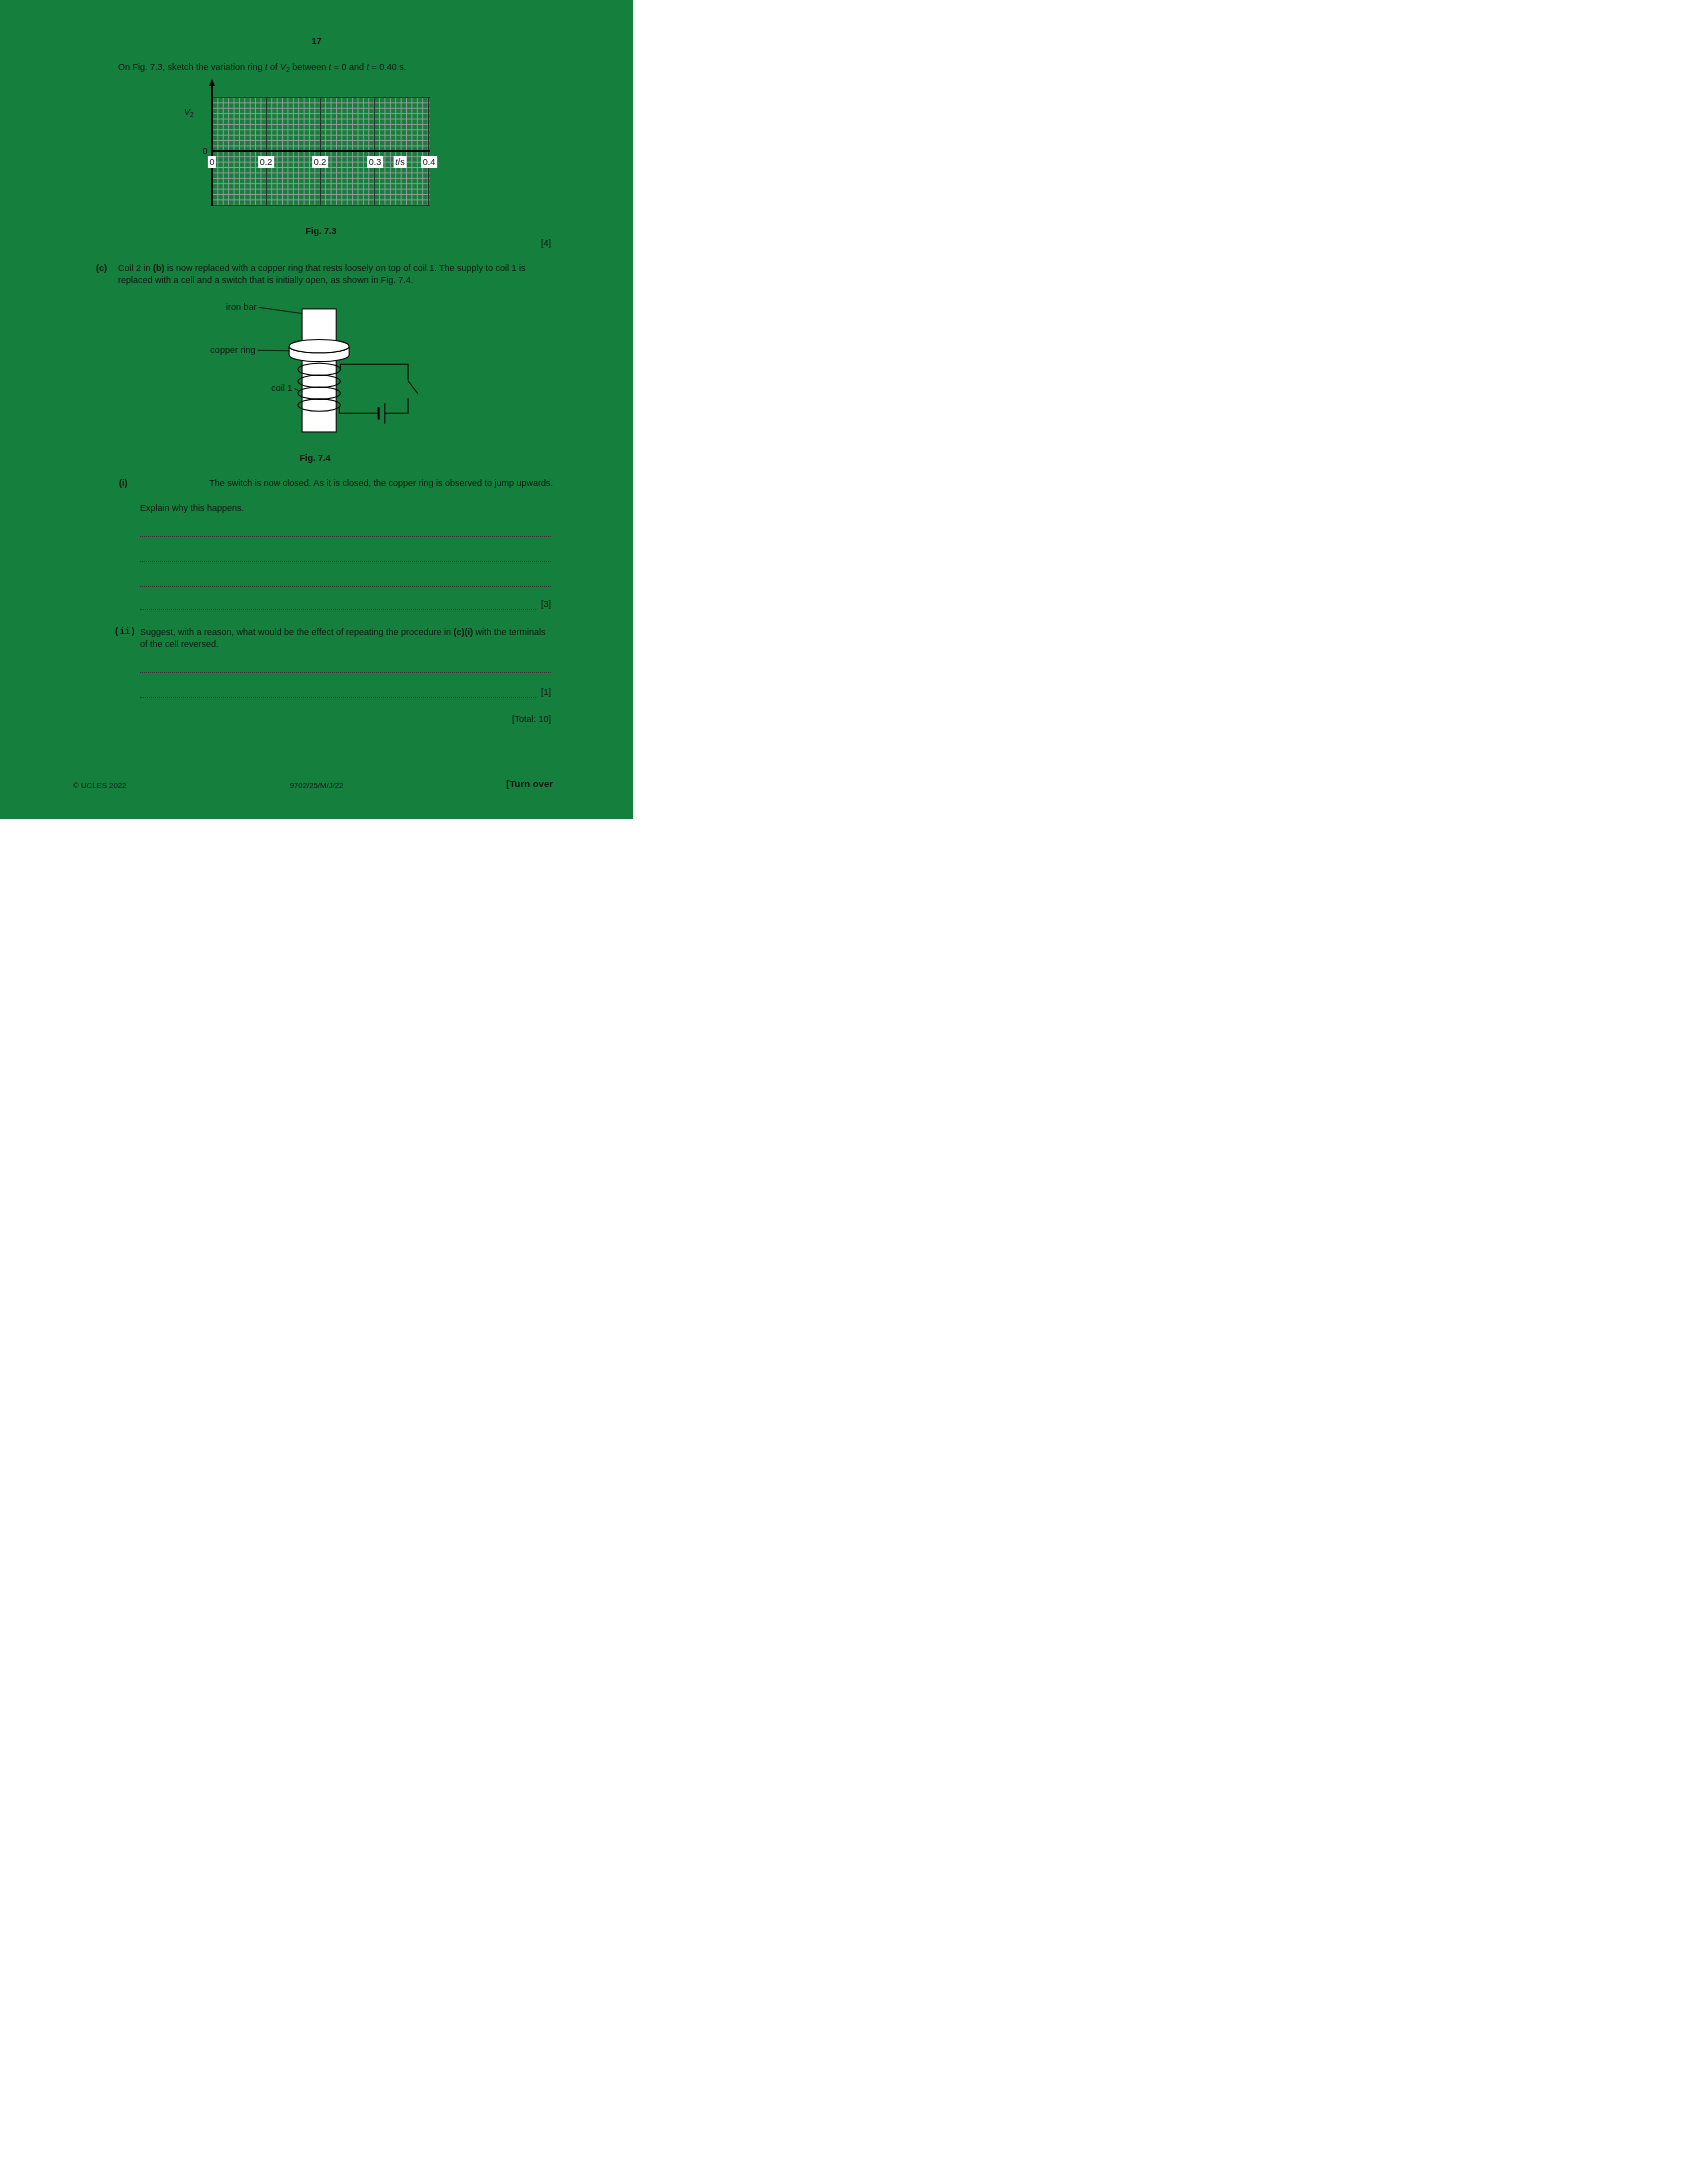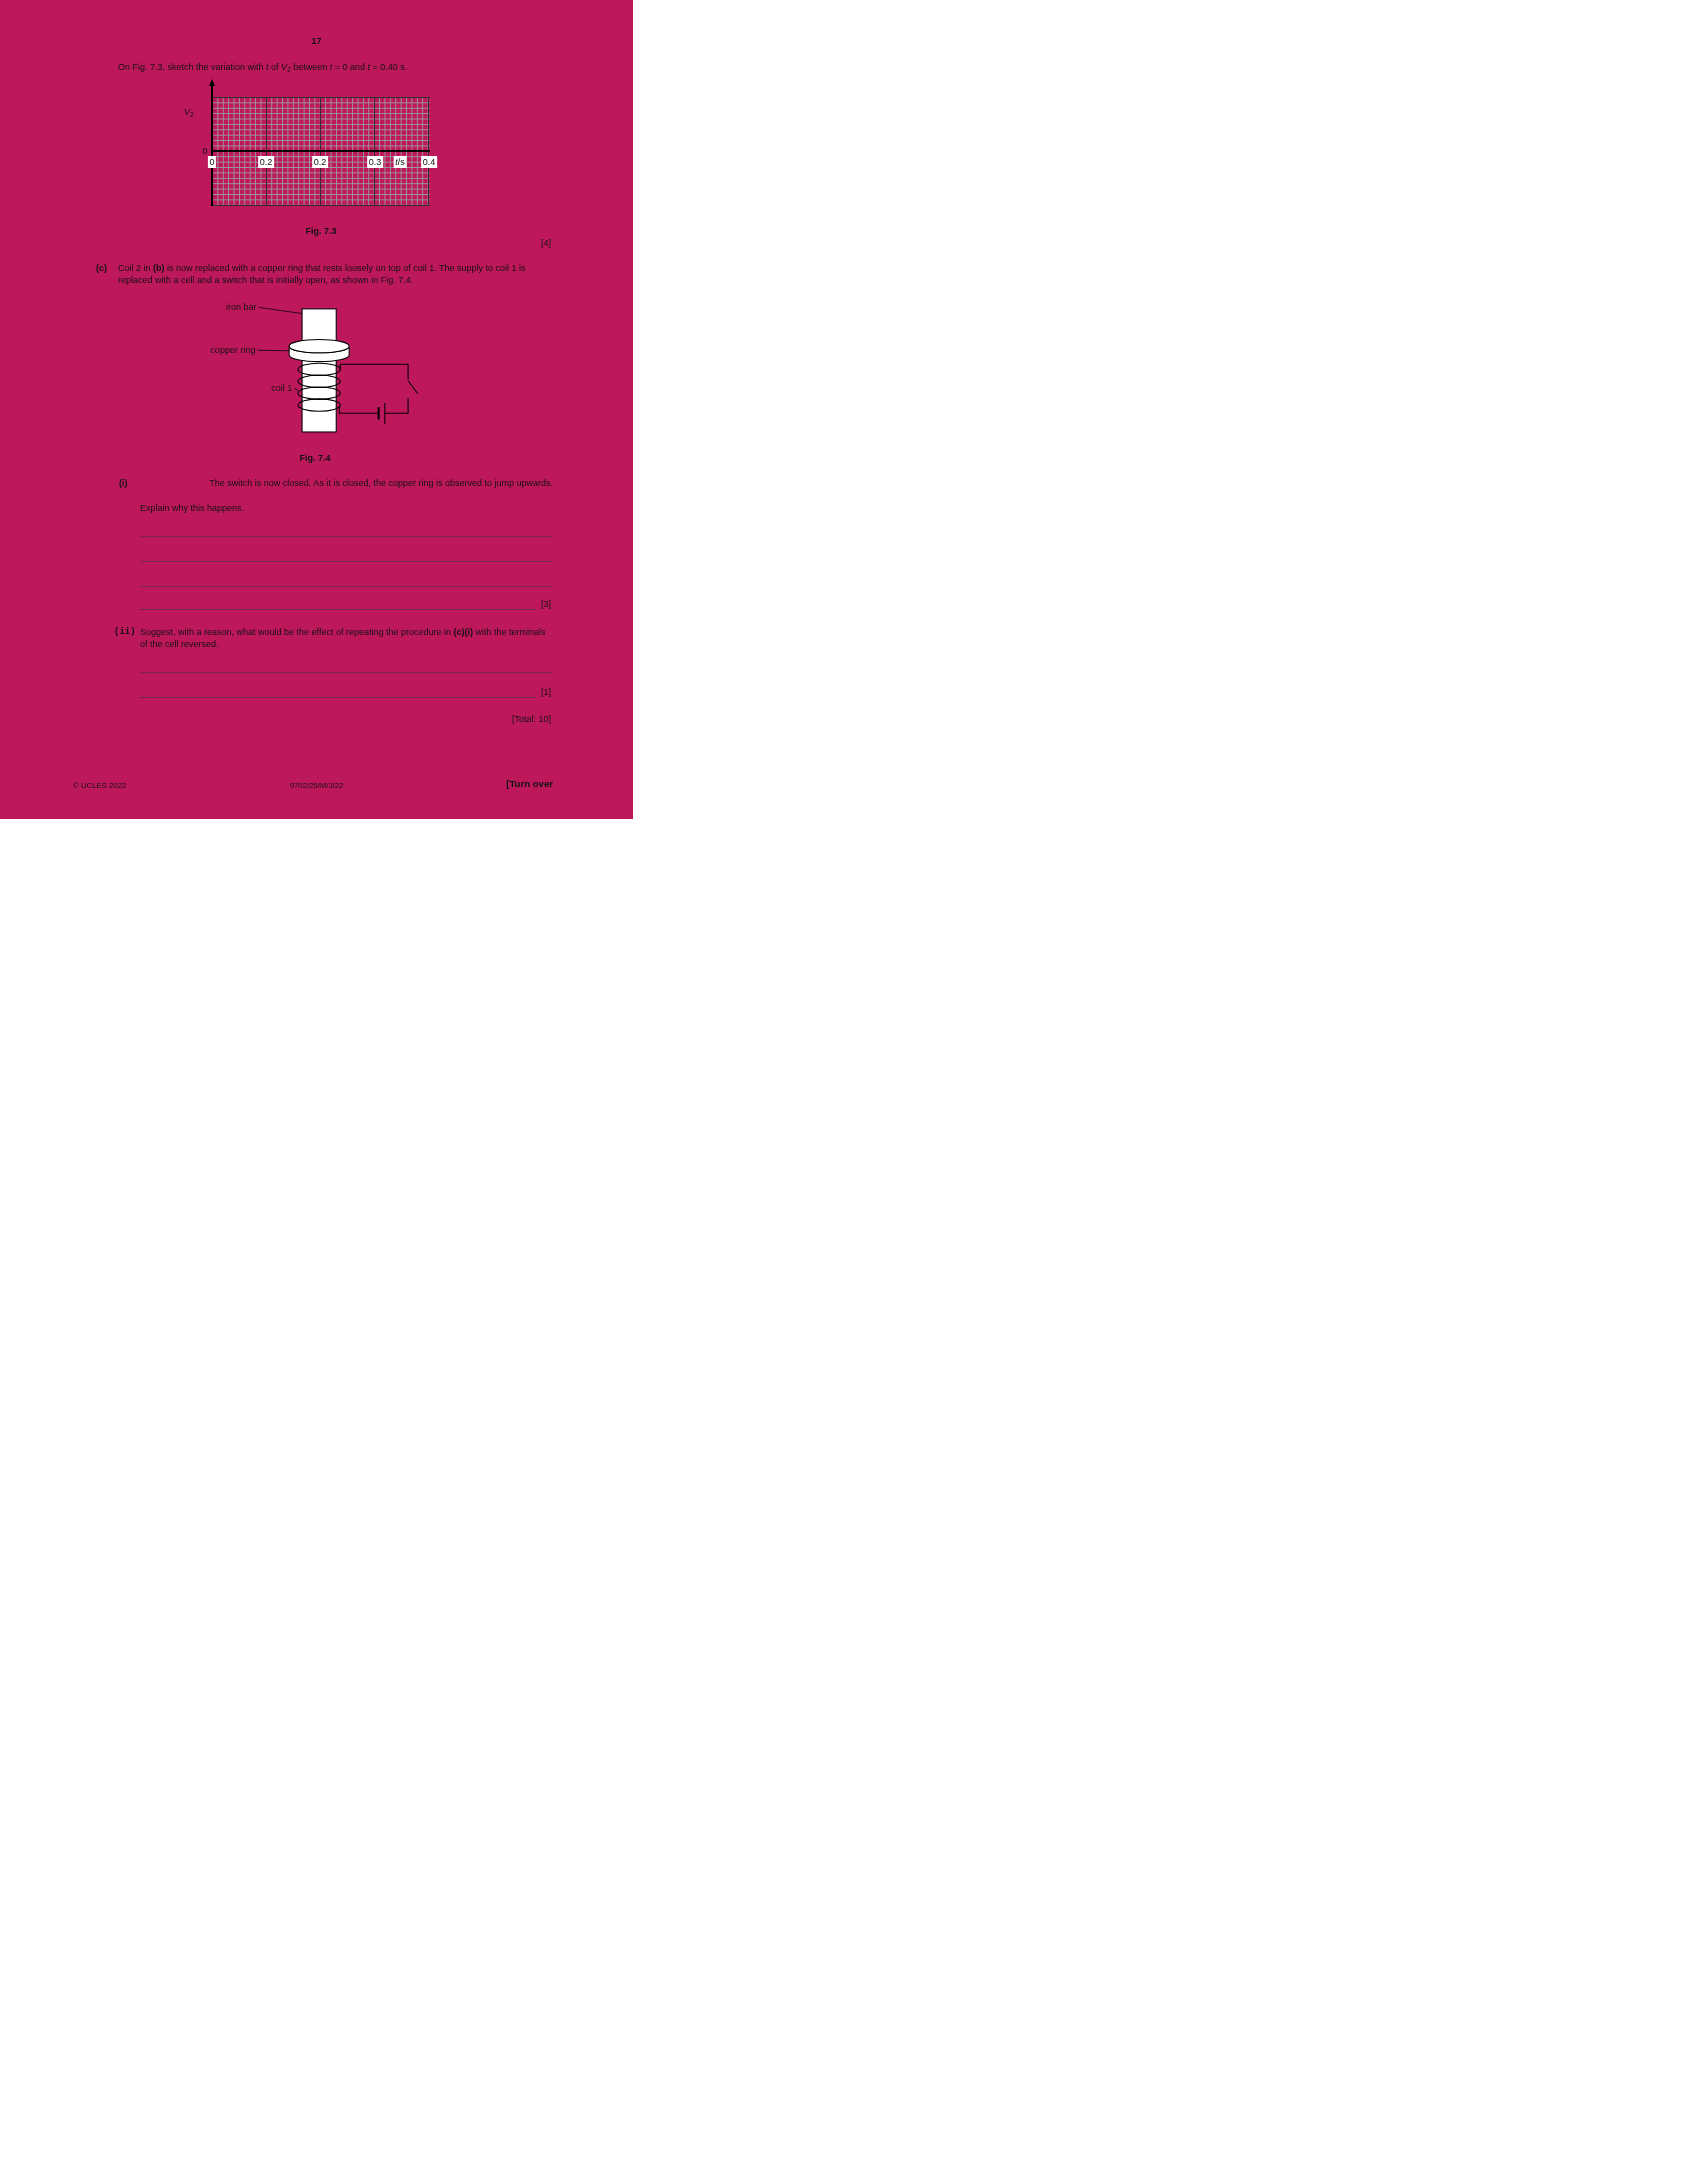--- a/index.html
+++ b/index.html
@@ -1,19 +1,19 @@
 <!DOCTYPE html>
 <html style="font-size:8.3px"><head>
 <meta charset="utf-8">
 <style>
   html,body{margin:0;padding:0;background:#ffffff;}
   .page{
     position:relative;
     width:633px;height:819px;
-    background:#be185d;
+    background:#15803d;
     font-family:"Liberation Sans", sans-serif;
     font-size:9px;
     line-height:1.38;
     color:#111;
     overflow:hidden;
   }
   .it{font-style:italic;}
   .b{font-weight:bold;}
   .sub{font-size:6.5px;vertical-align:-2.1px;}
 
@@ -75,21 +75,21 @@
   .footer-right{position:absolute;right:80px;top:777px;font-weight:bold;font-size:9.6px;margin-left:12px;}
 </style>
 </head>
 <body>
 
 <div class="page">
 
   <div class="page-number">17</div>
 
   <div class="intro">
-    <span>On Fig. 7.3, sketch the variation with </span><span class="it">t</span><span> of </span><span class="it">V</span><span class="sub">2</span><span> between </span><span class="it">t</span><span> = 0 and </span><span class="it">t</span><span> = 0.40 s.</span>
+    <span>On Fig. 7.3, sketch the variation ring </span><span class="it">t</span><span> of </span><span class="it">V</span><span class="sub">2</span><span> between </span><span class="it">t</span><span> = 0 and </span><span class="it">t</span><span> = 0.40 s.</span>
   </div>
 
   <div class="grid"></div>
   <div class="y-axis"></div>
   <div class="y-arrow"></div>
   <div class="x-axis"></div>
   <div class="v2-label"><span class="it">V</span><span class="sub">2</span></div>
   <div class="y-zero">0</div>
   <div class="tick t0">0</div>
   <div class="tick t1">0.2</div>

